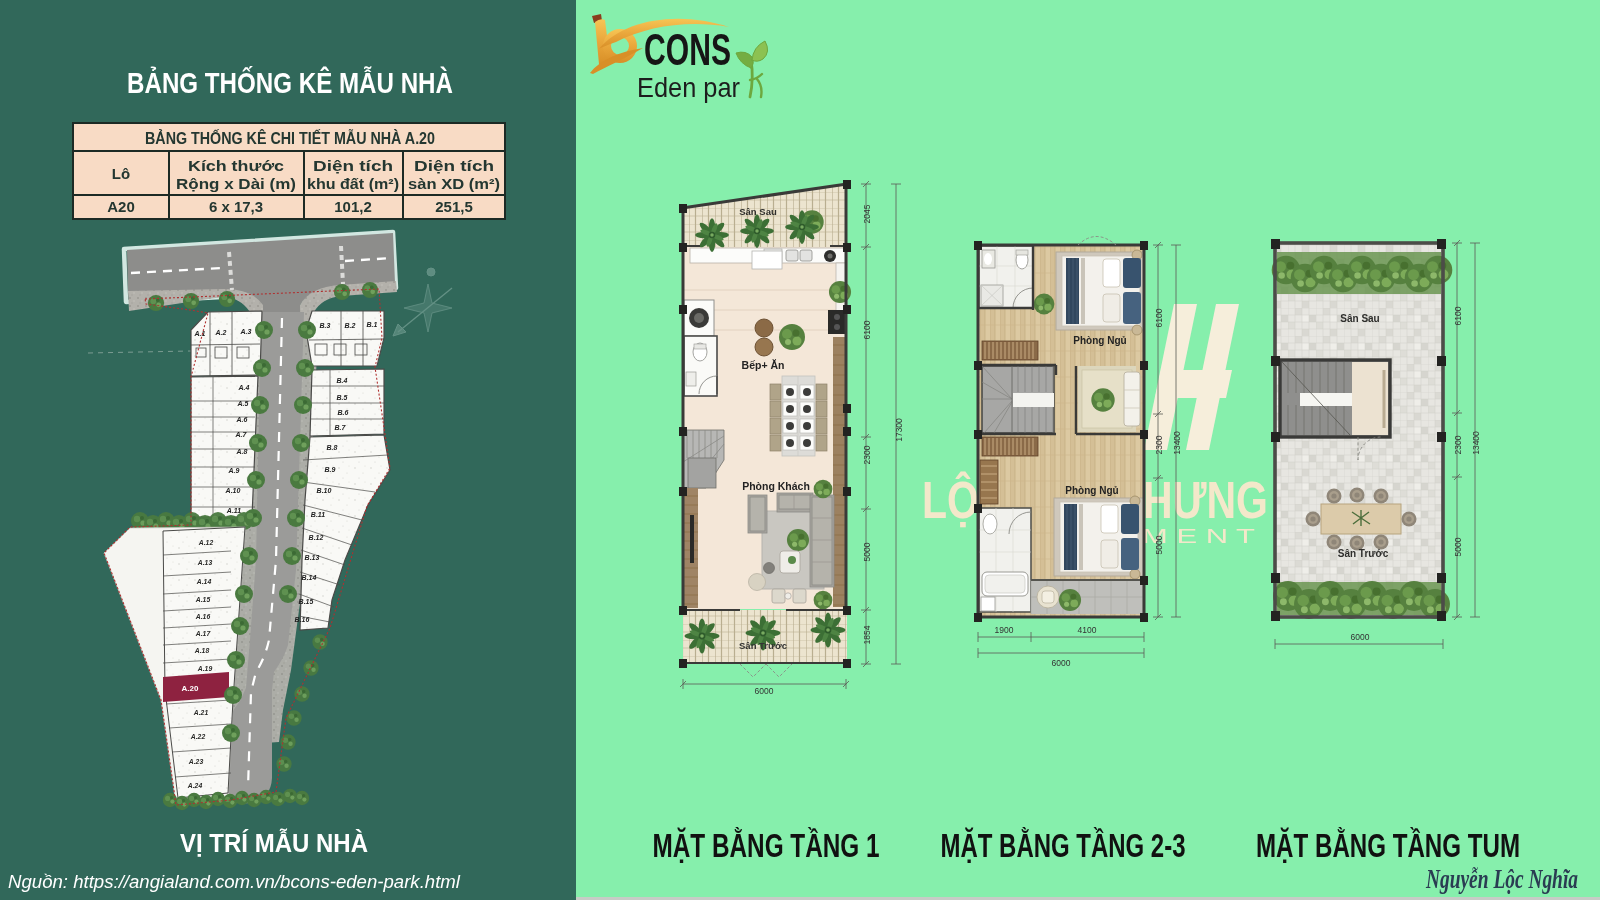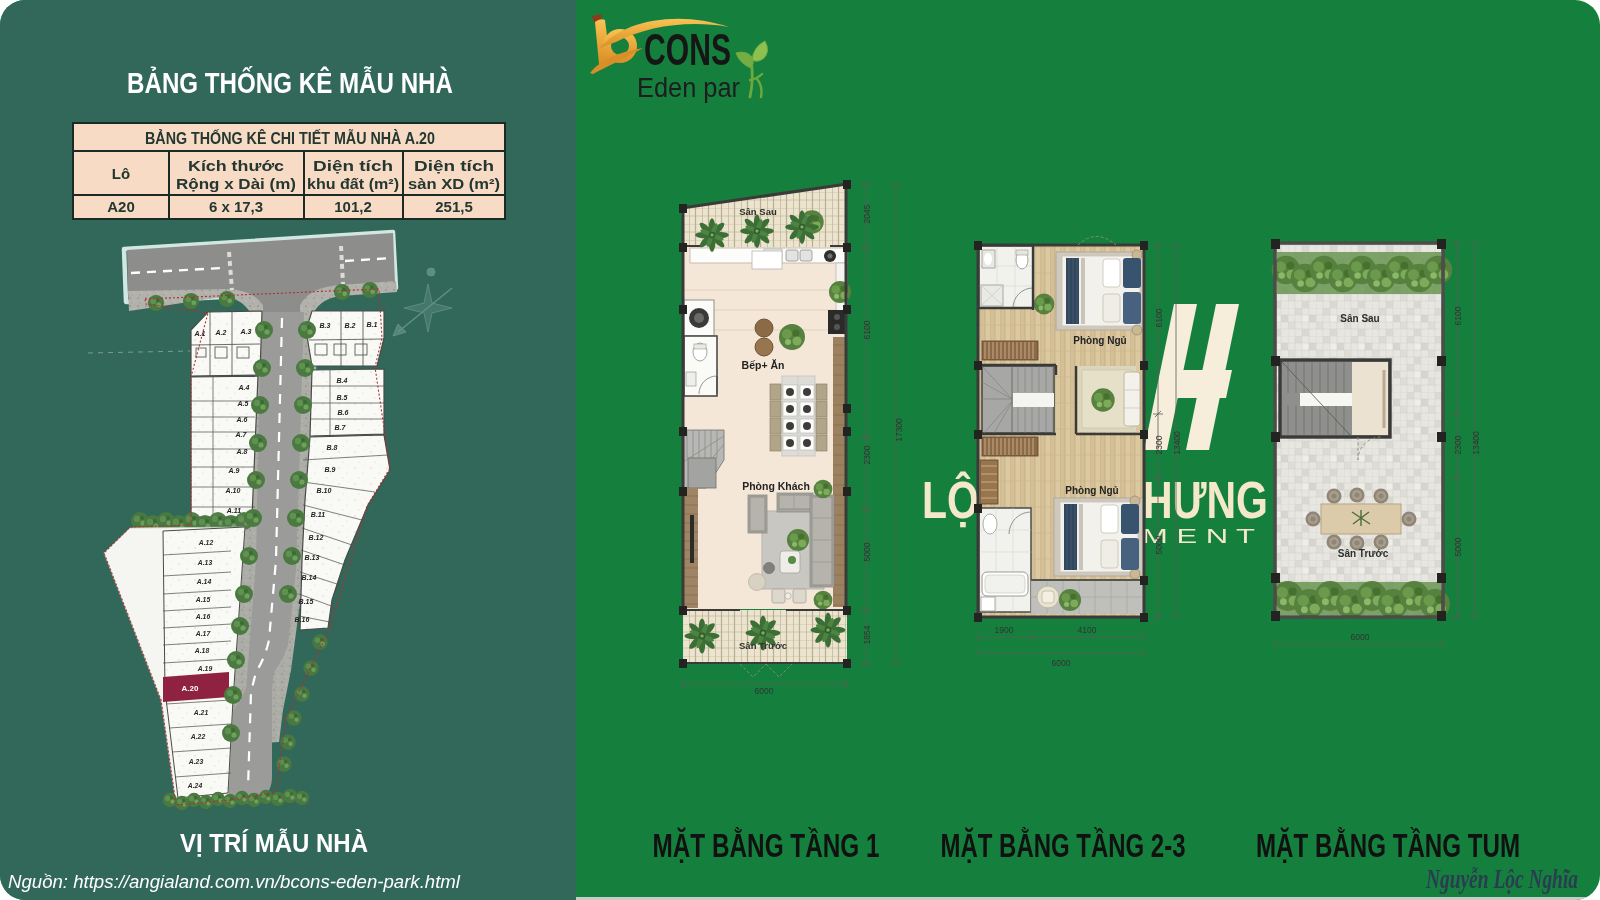--- a/index.html
+++ b/index.html
@@ -1,16 +1,16 @@
 <!DOCTYPE html>
 <html><head><meta charset="utf-8">
 <style>
 html,body{margin:0;padding:0;}
-#page{position:relative;width:1600px;height:900px;background:#15803d;overflow:hidden;
-font-family:"Liberation Sans",sans-serif;border-radius:25px;}
+#page{position:relative;width:1600px;height:900px;background:#86efac;overflow:hidden;
+font-family:"Liberation Sans",sans-serif;}
 .panel{position:absolute;left:0;top:0;width:576px;height:900px;background:#31685a;}
 .hairline{position:absolute;left:576px;top:897px;width:1024px;height:3px;background:#c7ccc6;}
 svg{position:absolute;left:0;top:0;}
 </style></head>
 <body>
 <div id="page">
 
 <div class="panel"></div>
 
 <div class="hairline"></div>

